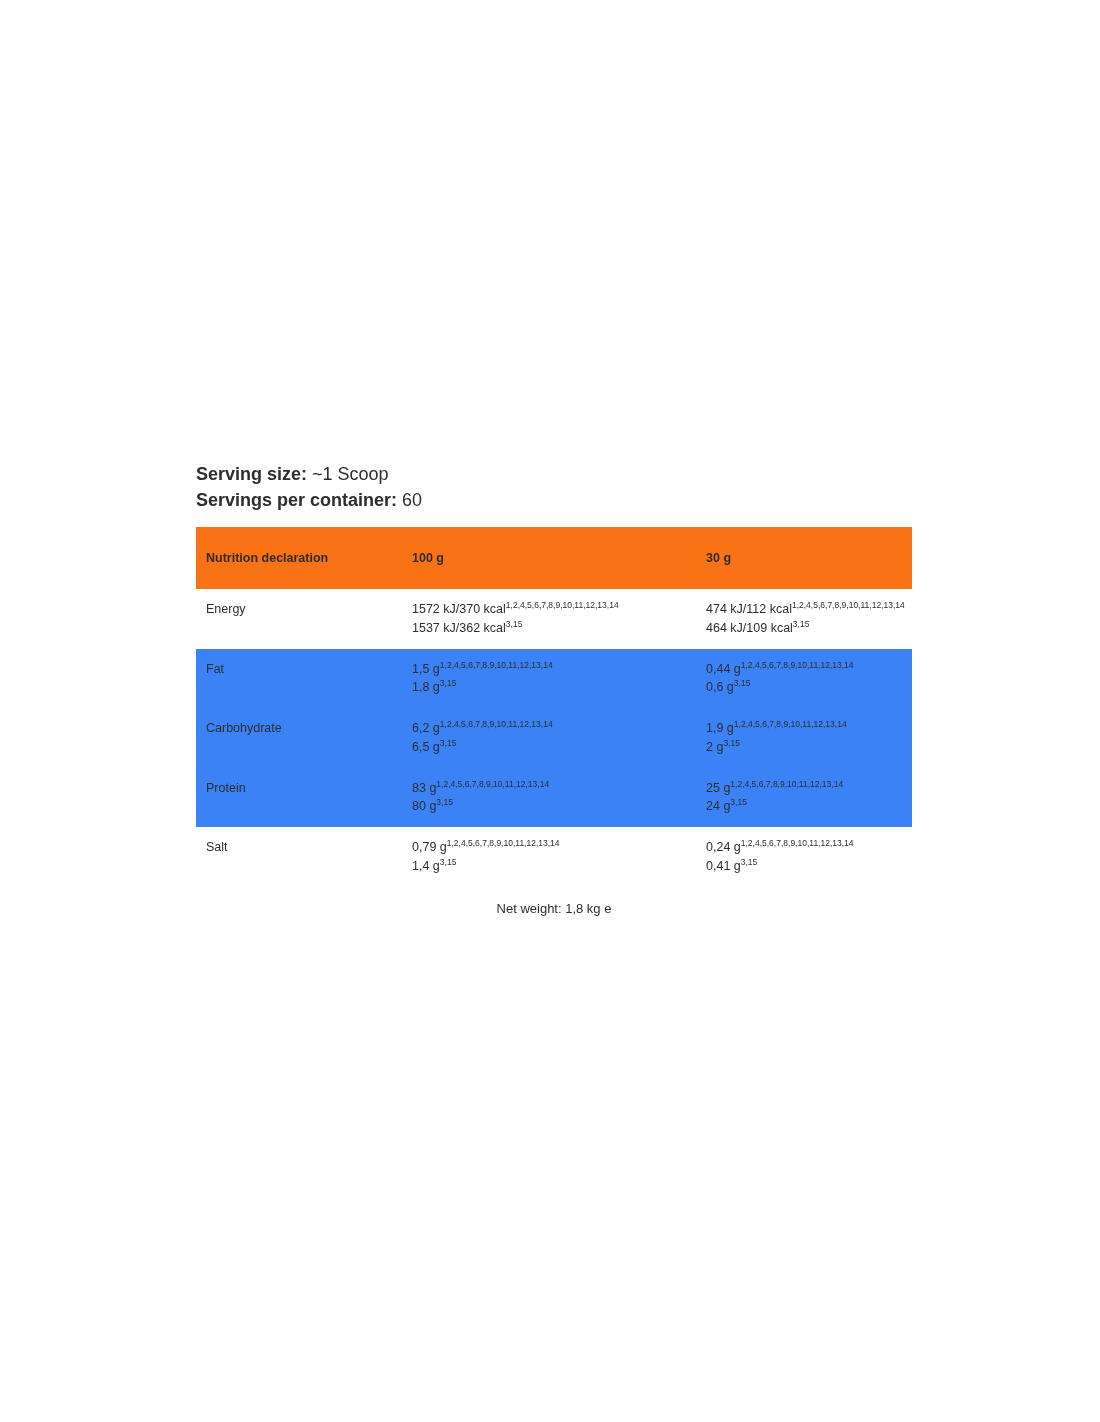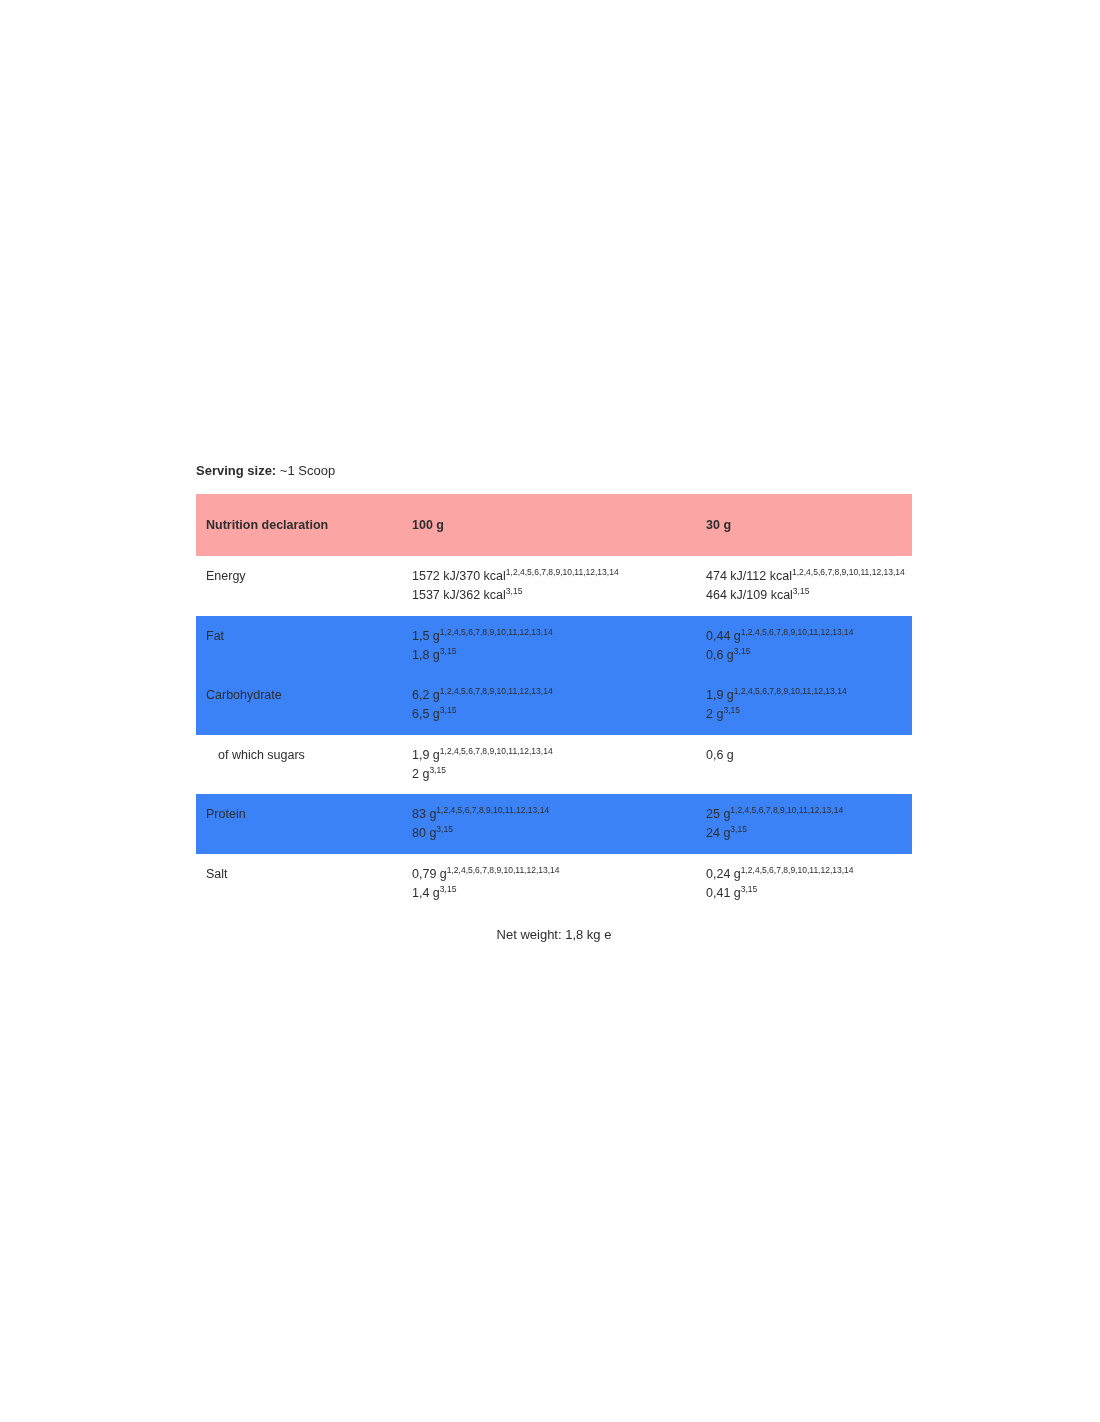--- a/index.html
+++ b/index.html
@@ -14,39 +14,39 @@
     color: #2e2e2e;
     position: relative;
   }
   .page {
     position: absolute;
     left: 196px;
     top: 462px;
     width: 716px;
   }
   .serving-info {
-    font-size: 13px;
+    font-size: 18px;
     line-height: 1.42;
     color: #2e2e2e;
     margin-bottom: 14px;
   }
   .serving-info .lbl {
     font-weight: bold;
   }
   table.nutrition {
     border-collapse: collapse;
     width: 716px;
     table-layout: fixed;
   }
   table.nutrition col.c1 { width: 206px; }
   table.nutrition col.c2 { width: 294px; }
   table.nutrition col.c3 { width: 216px; }
 
   table.nutrition thead th {
-    background: #fca5a5;
+    background: #f97316;
     font-size: 12.5px;
     font-weight: bold;
     text-align: left;
     padding: 14px 8px 14px 10px;
     color: #2e2e2e;
     vertical-align: middle;
     height: 34px;
   }
   table.nutrition tbody td {
     font-size: 12.5px;
@@ -85,20 +85,23 @@
 </style>
 </head>
 <body>
 
 <div class="page">
 
   <div class="serving-info">
     <div>
       <span class="lbl">Serving size:</span><span> ~1 Scoop</span>
     </div>
+    <div>
+      <span class="lbl">Servings per container:</span><span> 60</span>
+    </div>
   </div>
 
   <table class="nutrition">
     <colgroup>
       <col class="c1">
         <col class="c2">
         <col class="c3">
     </colgroup>
     <thead>
       <tr>
@@ -134,30 +137,20 @@
           <td class="rowlabel">Carbohydrate</td>
           <td>
             <span class="val-line">6,2 g<sup>1,2,4,5,6,7,8,9,10,11,12,13,14</sup></span>
             <span class="val-line">6,5 g<sup>3,15</sup></span>
           </td>
           <td>
             <span class="val-line">1,9 g<sup>1,2,4,5,6,7,8,9,10,11,12,13,14</sup></span>
             <span class="val-line">2 g<sup>3,15</sup></span>
           </td>
         </tr>
-        <tr class="plain">
-          <td class="rowlabel indent">of which sugars</td>
-          <td>
-            <span class="val-line">1,9 g<sup>1,2,4,5,6,7,8,9,10,11,12,13,14</sup></span>
-            <span class="val-line">2 g<sup>3,15</sup></span>
-          </td>
-          <td>
-            <span class="val-line">0,6 g</span>
-          </td>
-        </tr>
         <tr class="shade">
           <td class="rowlabel">Protein</td>
           <td>
             <span class="val-line">83 g<sup>1,2,4,5,6,7,8,9,10,11,12,13,14</sup></span>
             <span class="val-line">80 g<sup>3,15</sup></span>
           </td>
           <td>
             <span class="val-line">25 g<sup>1,2,4,5,6,7,8,9,10,11,12,13,14</sup></span>
             <span class="val-line">24 g<sup>3,15</sup></span>
           </td>

